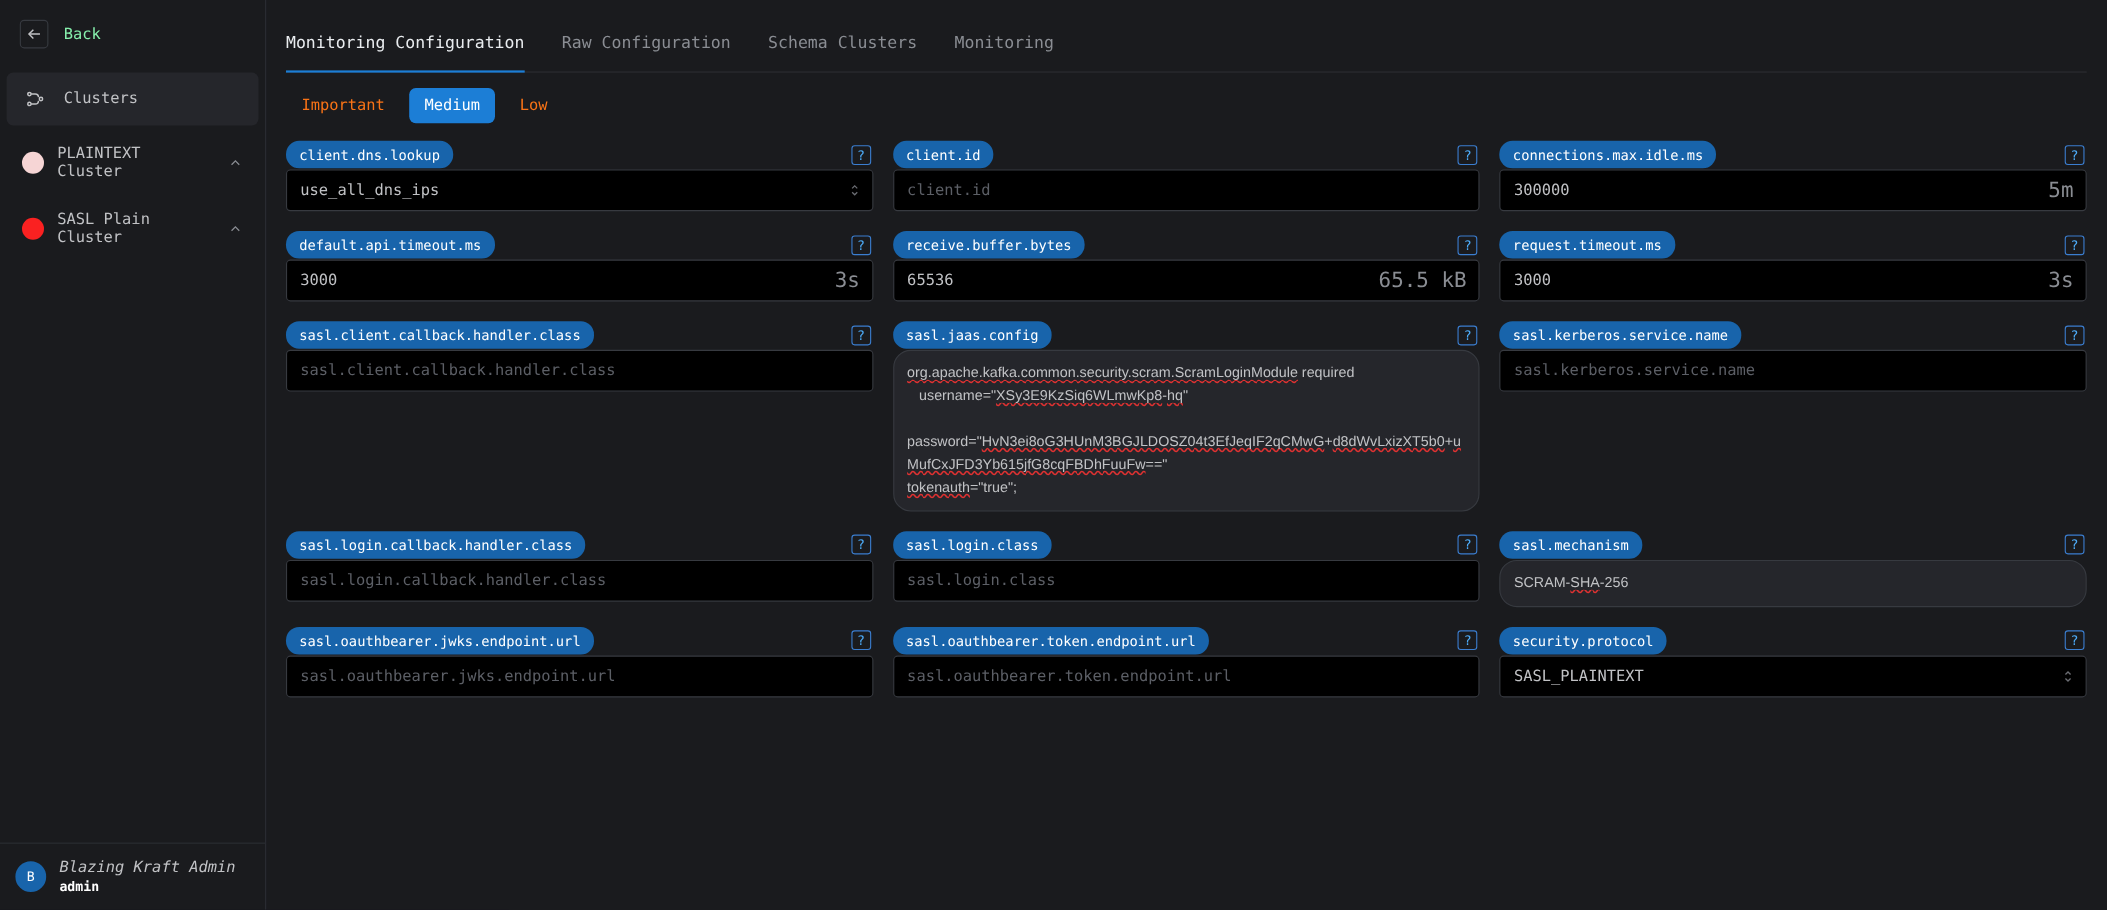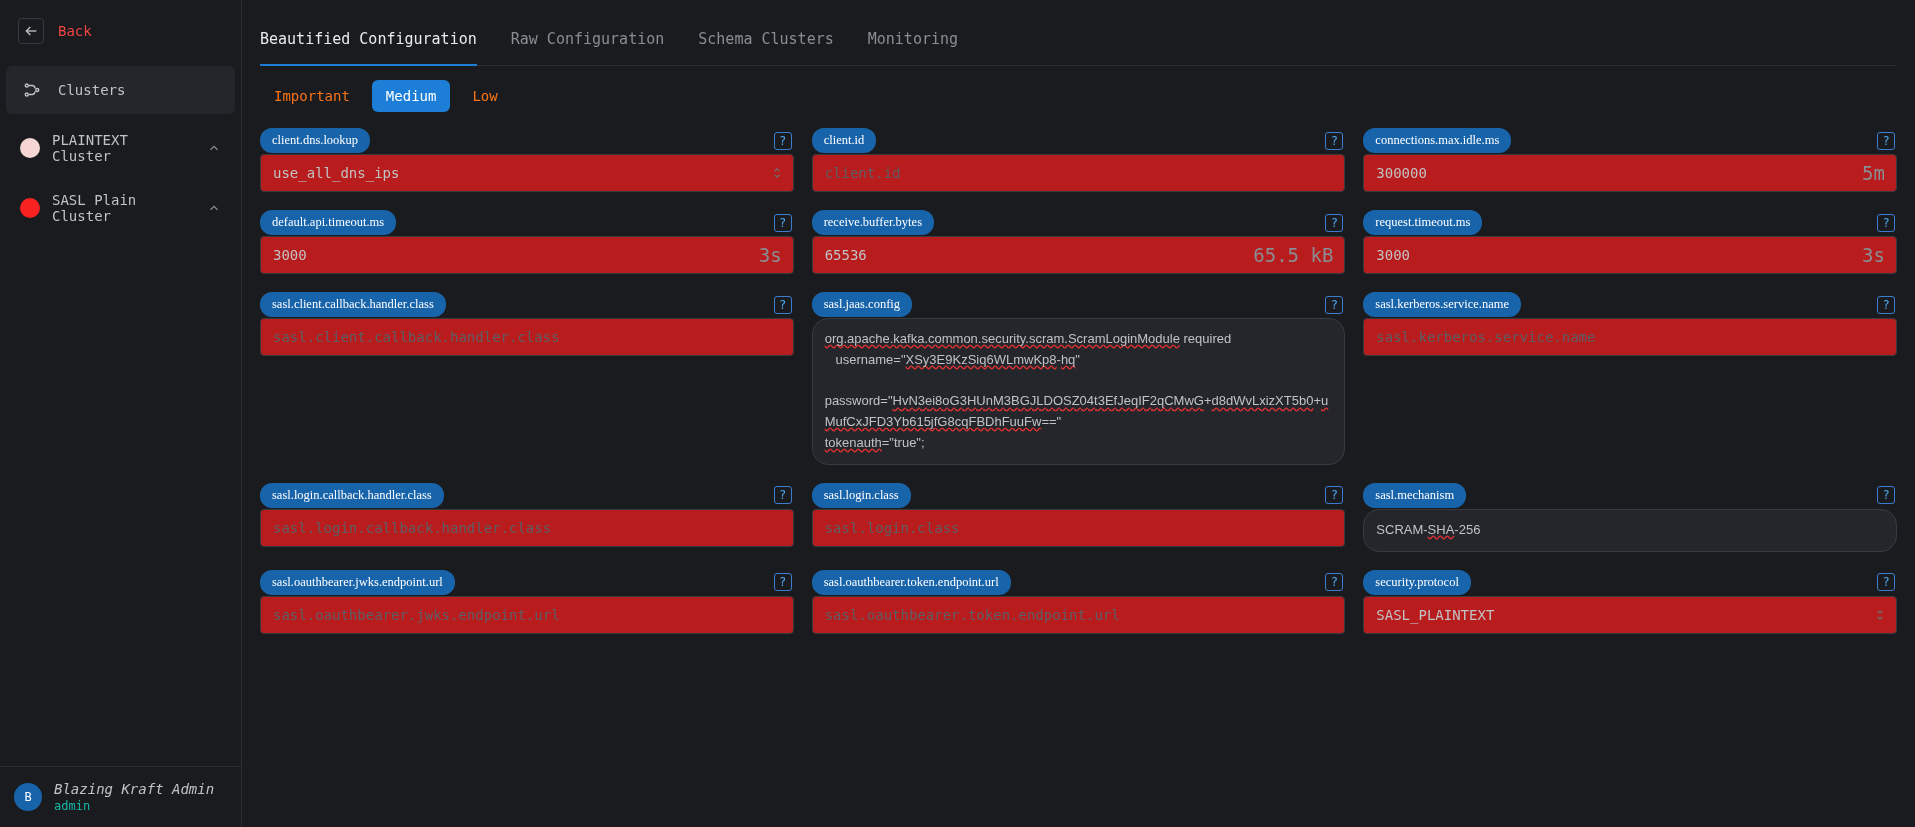--- a/index.html
+++ b/index.html
@@ -17,21 +17,21 @@
   width: 242px;
   min-width: 242px;
   background: #1a1b1e;
   border-right: 1px solid #2c2e33;
   display: flex;
   flex-direction: column;
 }
 .sidebar-top { padding: 10px 6px; }
 .back-row {
   display: flex; align-items: center; gap: 14px;
-  padding: 8px 12px; cursor: pointer; color: #ef4444;
+  padding: 8px 12px; cursor: pointer; color: #86efac;
 }
 .back-row .icon-box {
   width: 26px; height: 26px; border: 1px solid #373a40; border-radius: 4px;
   display: inline-flex; align-items: center; justify-content: center;
 }
 .nav-items { padding: 4px 6px; }
 .nav-item {
   display: flex; align-items: center; gap: 14px;
   padding: 12px 14px; border-radius: 6px; margin-bottom: 4px;
   cursor: pointer;
@@ -51,21 +51,21 @@
 .sidebar-footer {
   margin-top: auto; border-top: 1px solid #2c2e33;
   padding: 14px 14px; display: flex; align-items: center; gap: 12px;
 }
 .avatar {
   width: 28px; height: 28px; border-radius: 50%;
   background: #1864ab; color: #fff; font-size: 12px;
   display: inline-flex; align-items: center; justify-content: center;
 }
 .user-name { font-style: italic; color: #c1c2c5; }
-.user-sub { font-size: 12px; color: #14b8a6; margin-top: 2px; font-style: normal; }
+.user-sub { font-size: 12px; color: #ffffff; margin-top: 2px; font-style: normal; font-weight: bold; }
 
 .main { flex: 1; overflow-y: auto; padding: 0 18px 24px; }
 .tabs-primary {
   display: flex; gap: 34px; border-bottom: 1px solid #2c2e33;
   margin-top: 18px;
 }
 .tab-p {
   padding: 12px 0 16px; color: #8a8d93; cursor: pointer; font-size: 15px;
 }
 .tab-p.active { color: #e9ecef; border-bottom: 2px solid #1c7ed6; margin-bottom: -1px; }
@@ -80,30 +80,30 @@
 }
 .field { display: flex; flex-direction: column; }
 .field-head {
   display: flex; align-items: center; justify-content: space-between;
   margin-bottom: -1px;
 }
 .badge {
   display: inline-block;
   background: #1864ab; color: #fff;
   padding: 5px 12px; border-radius: 12px; font-size: 12.5px;
-  position: relative; z-index: 1; font-family: Liberation Serif, serif;
+  position: relative; z-index: 1;
 }
 .help {
   width: 18px; height: 18px; border: 1px solid #3b7ed0; border-radius: 3px;
   color: #4dabf7; font-size: 12px; display: inline-flex;
   align-items: center; justify-content: center; cursor: pointer;
   margin-right: 2px;
 }
 .field-input, .field-select, .field-textarea {
-  width: 100%; background: #b91c1c; border: 1px solid #373a40;
+  width: 100%; background: #000000; border: 1px solid #373a40;
   color: #c1c2c5; border-radius: 4px; padding: 10px 12px;
   font-family: inherit; font-size: 14px; outline: none;
 }
 .field-input::placeholder, .field-textarea::placeholder { color: #5c5f66; }
 .input-wrap { position: relative; margin-top: 2px; }
 .suffix {
   position: absolute; right: 12px; top: 50%; transform: translateY(-50%);
   color: #8a8d93; font-size: 19px; pointer-events: none;
 }
 .select-wrap { position: relative; margin-top: 2px; }
@@ -175,21 +175,21 @@
       <span class="avatar">B</span>
       <div>
         <div class="user-name">Blazing Kraft Admin</div>
         <div class="user-sub">admin</div>
       </div>
     </div>
   </aside>
 
   <main class="main">
     <div class="tabs-primary" id="tabs-primary">
-        <div class="tab-p active">Beautified Configuration</div>
+        <div class="tab-p active">Monitoring Configuration</div>
         <div class="tab-p">Raw Configuration</div>
         <div class="tab-p">Schema Clusters</div>
         <div class="tab-p">Monitoring</div>
       </div>
     <div class="tabs-secondary" id="tabs-secondary">
         <div class="tab-s">Important</div>
         <div class="tab-s active">Medium</div>
         <div class="tab-s">Low</div>
       </div>
 

